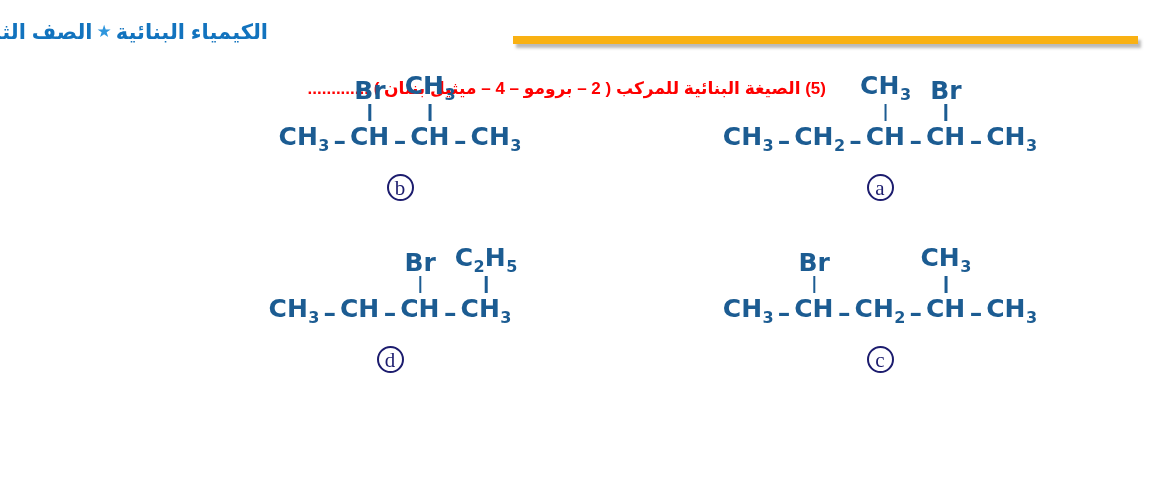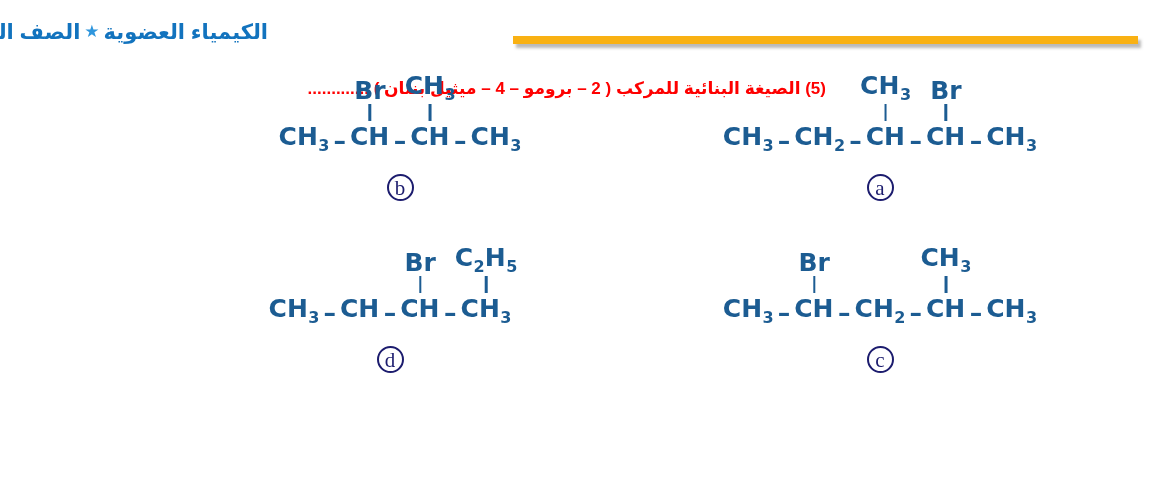--- a/index.html
+++ b/index.html
@@ -161,21 +161,21 @@
     font-weight: normal;
     text-align: center;
     box-sizing: border-box;
   }
 </style>
 </head>
 <body>
 
 <div class="header">
   <div class="header-title">
-    <span>الكيمياء العضوية</span><span class="star">★</span><span>الصف الثالث الثانوي</span>
+    <span>الكيمياء البنائية</span><span class="star">★</span><span>الصف الثالث الثانوي</span>
   </div>
   <div class="header-bar"></div>
 </div>
 
 <div class="question">(5)  الصيغة البنائية للمركب ( 2 – برومو – 4 – ميثيل بنتان ) .............</div>
 
 <div class="options">
 
   <div class="option opt-a">
     <div class="formula">

